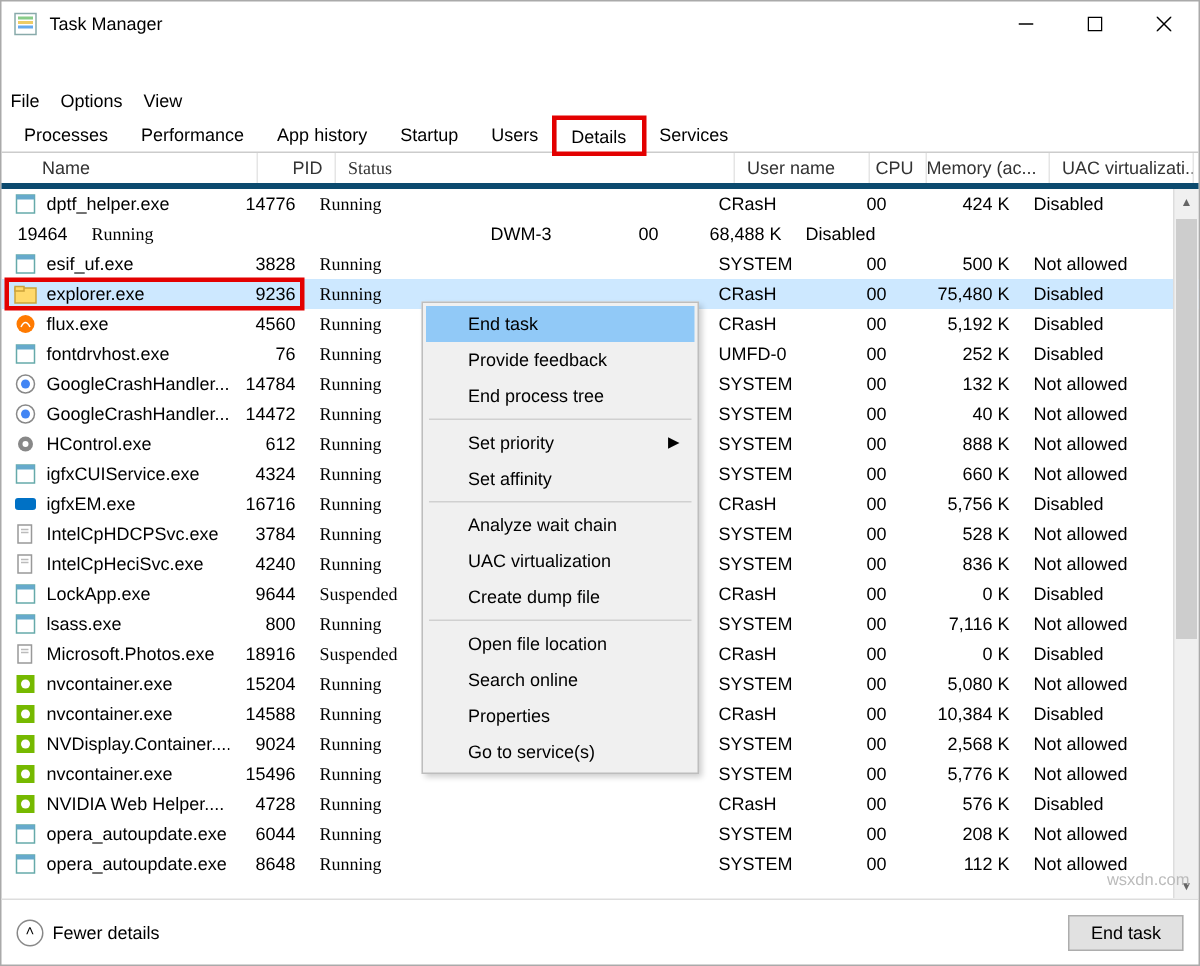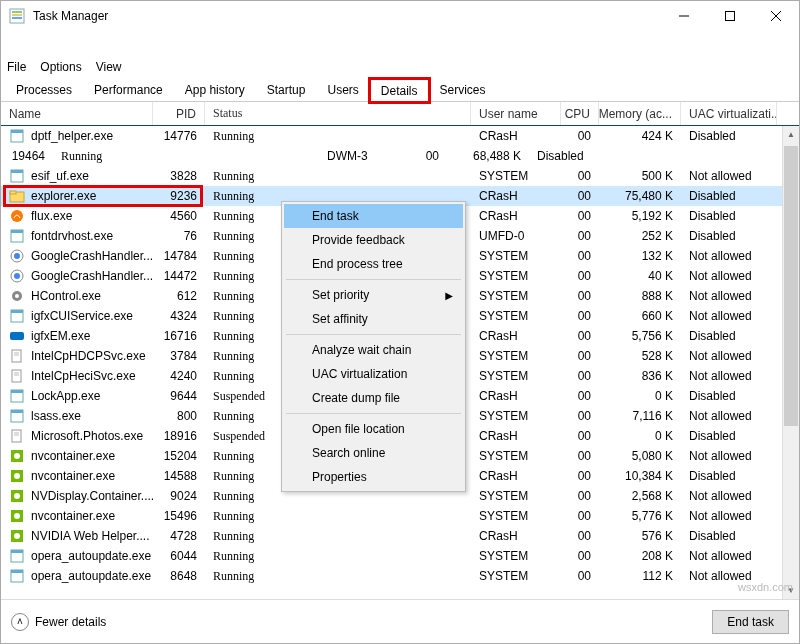--- a/index.html
+++ b/index.html
@@ -9,21 +9,21 @@
   .titlebar .icon { width:16px; height:16px; margin-right:8px; display:flex; align-items:center; justify-content:center; }
   .titlebar .title { flex:1; font-size:12px; }
   .winbtns { display:flex; height:100%; }
   .winbtn { width:46px; display:flex; align-items:center; justify-content:center; }
   .winbtn svg { width:10px; height:10px; }
   .menubar { height:22px; display:flex; align-items:center; padding:0 6px; gap:14px; font-size:12px;margin-top:25px; }
   .tabs { height:24px; display:flex; align-items:flex-end; border-bottom:1px solid #ccc; padding:0 4px; }
   .tab { padding:4px 10px; border:1px solid transparent; border-bottom:none; font-size:12px; }
   .tab.active { border-color:#ccc; background:#fff; position:relative; top:1px; }
   .tab.highlight { outline:3px solid #e30000; outline-offset:-1px; }
-  .headers { display:flex; height:24px; border-bottom:1px solid #0c4a6e; font-size:12px; color:#333; }
+  .headers { display:flex; height:24px; border-bottom:4px solid #0c4a6e; font-size:12px; color:#333;padding-left:19px; }
   .headers .col { padding:4px 8px; border-right:1px solid #e5e5e5; display:flex; align-items:center; overflow:hidden; white-space:nowrap; }
   .body { flex:1; overflow:hidden; position:relative; }
   .row { display:flex; height:20px; align-items:center; font-size:12px; }
   .row.sel { background:#cde8ff; }
   .row .cell { padding:0 8px; overflow:hidden; white-space:nowrap; text-overflow:ellipsis; display:flex; align-items:center; }
   .row .cell.num { justify-content:flex-end; }
   .row .ico { width:16px; height:16px; margin-right:6px; flex:none; display:flex; align-items:center; justify-content:center; }
   .c-name{width:152px;} .c-pid{width:52px; justify-content:flex-end;} .c-status{width:266px;font-family:Liberation Serif, serif;} .c-user{width:90px;} .c-cpu{width:38px; justify-content:flex-end;} .c-mem{width:82px; justify-content:flex-end;} .c-uac{width:96px;}
   .row .c-status{width:266px;}
   .hl-box { position:absolute; border:3px solid #e30000; pointer-events:none; }
@@ -505,20 +505,21 @@
         <div class="mi">Set priority<span class="arrow">▶</span></div>
         <div class="mi">Set affinity</div>
         <div class="sep"></div>
         <div class="mi">Analyze wait chain</div>
         <div class="mi">UAC virtualization</div>
         <div class="mi">Create dump file</div>
         <div class="sep"></div>
         <div class="mi">Open file location</div>
         <div class="mi">Search online</div>
         <div class="mi">Properties</div>
+        <div class="mi">Go to service(s)</div>
       </div>
   </div>
 
   <div class="footer">
     <div class="fewer">
       <span class="circ">˄</span>
       <span>Fewer details</span>
     </div>
     <button class="endbtn">End task</button>
   </div>

